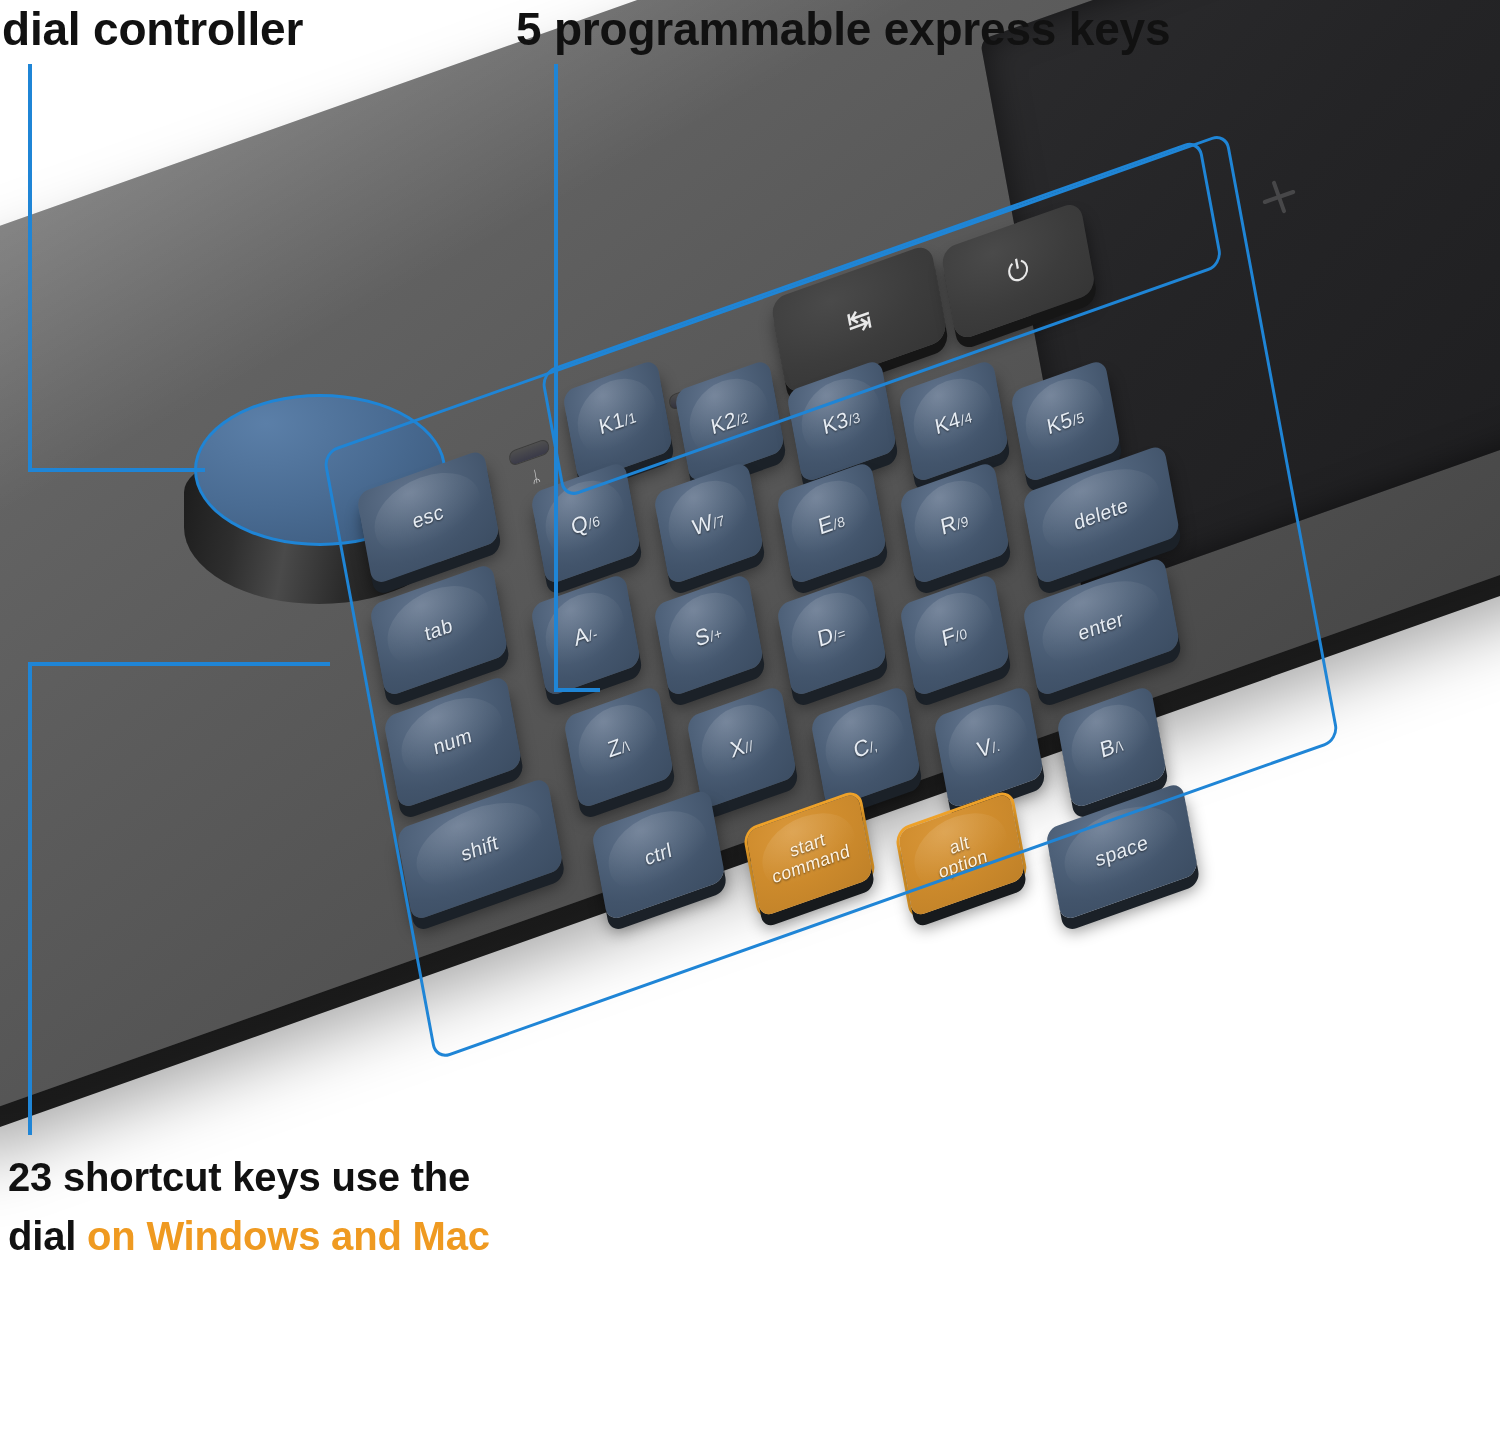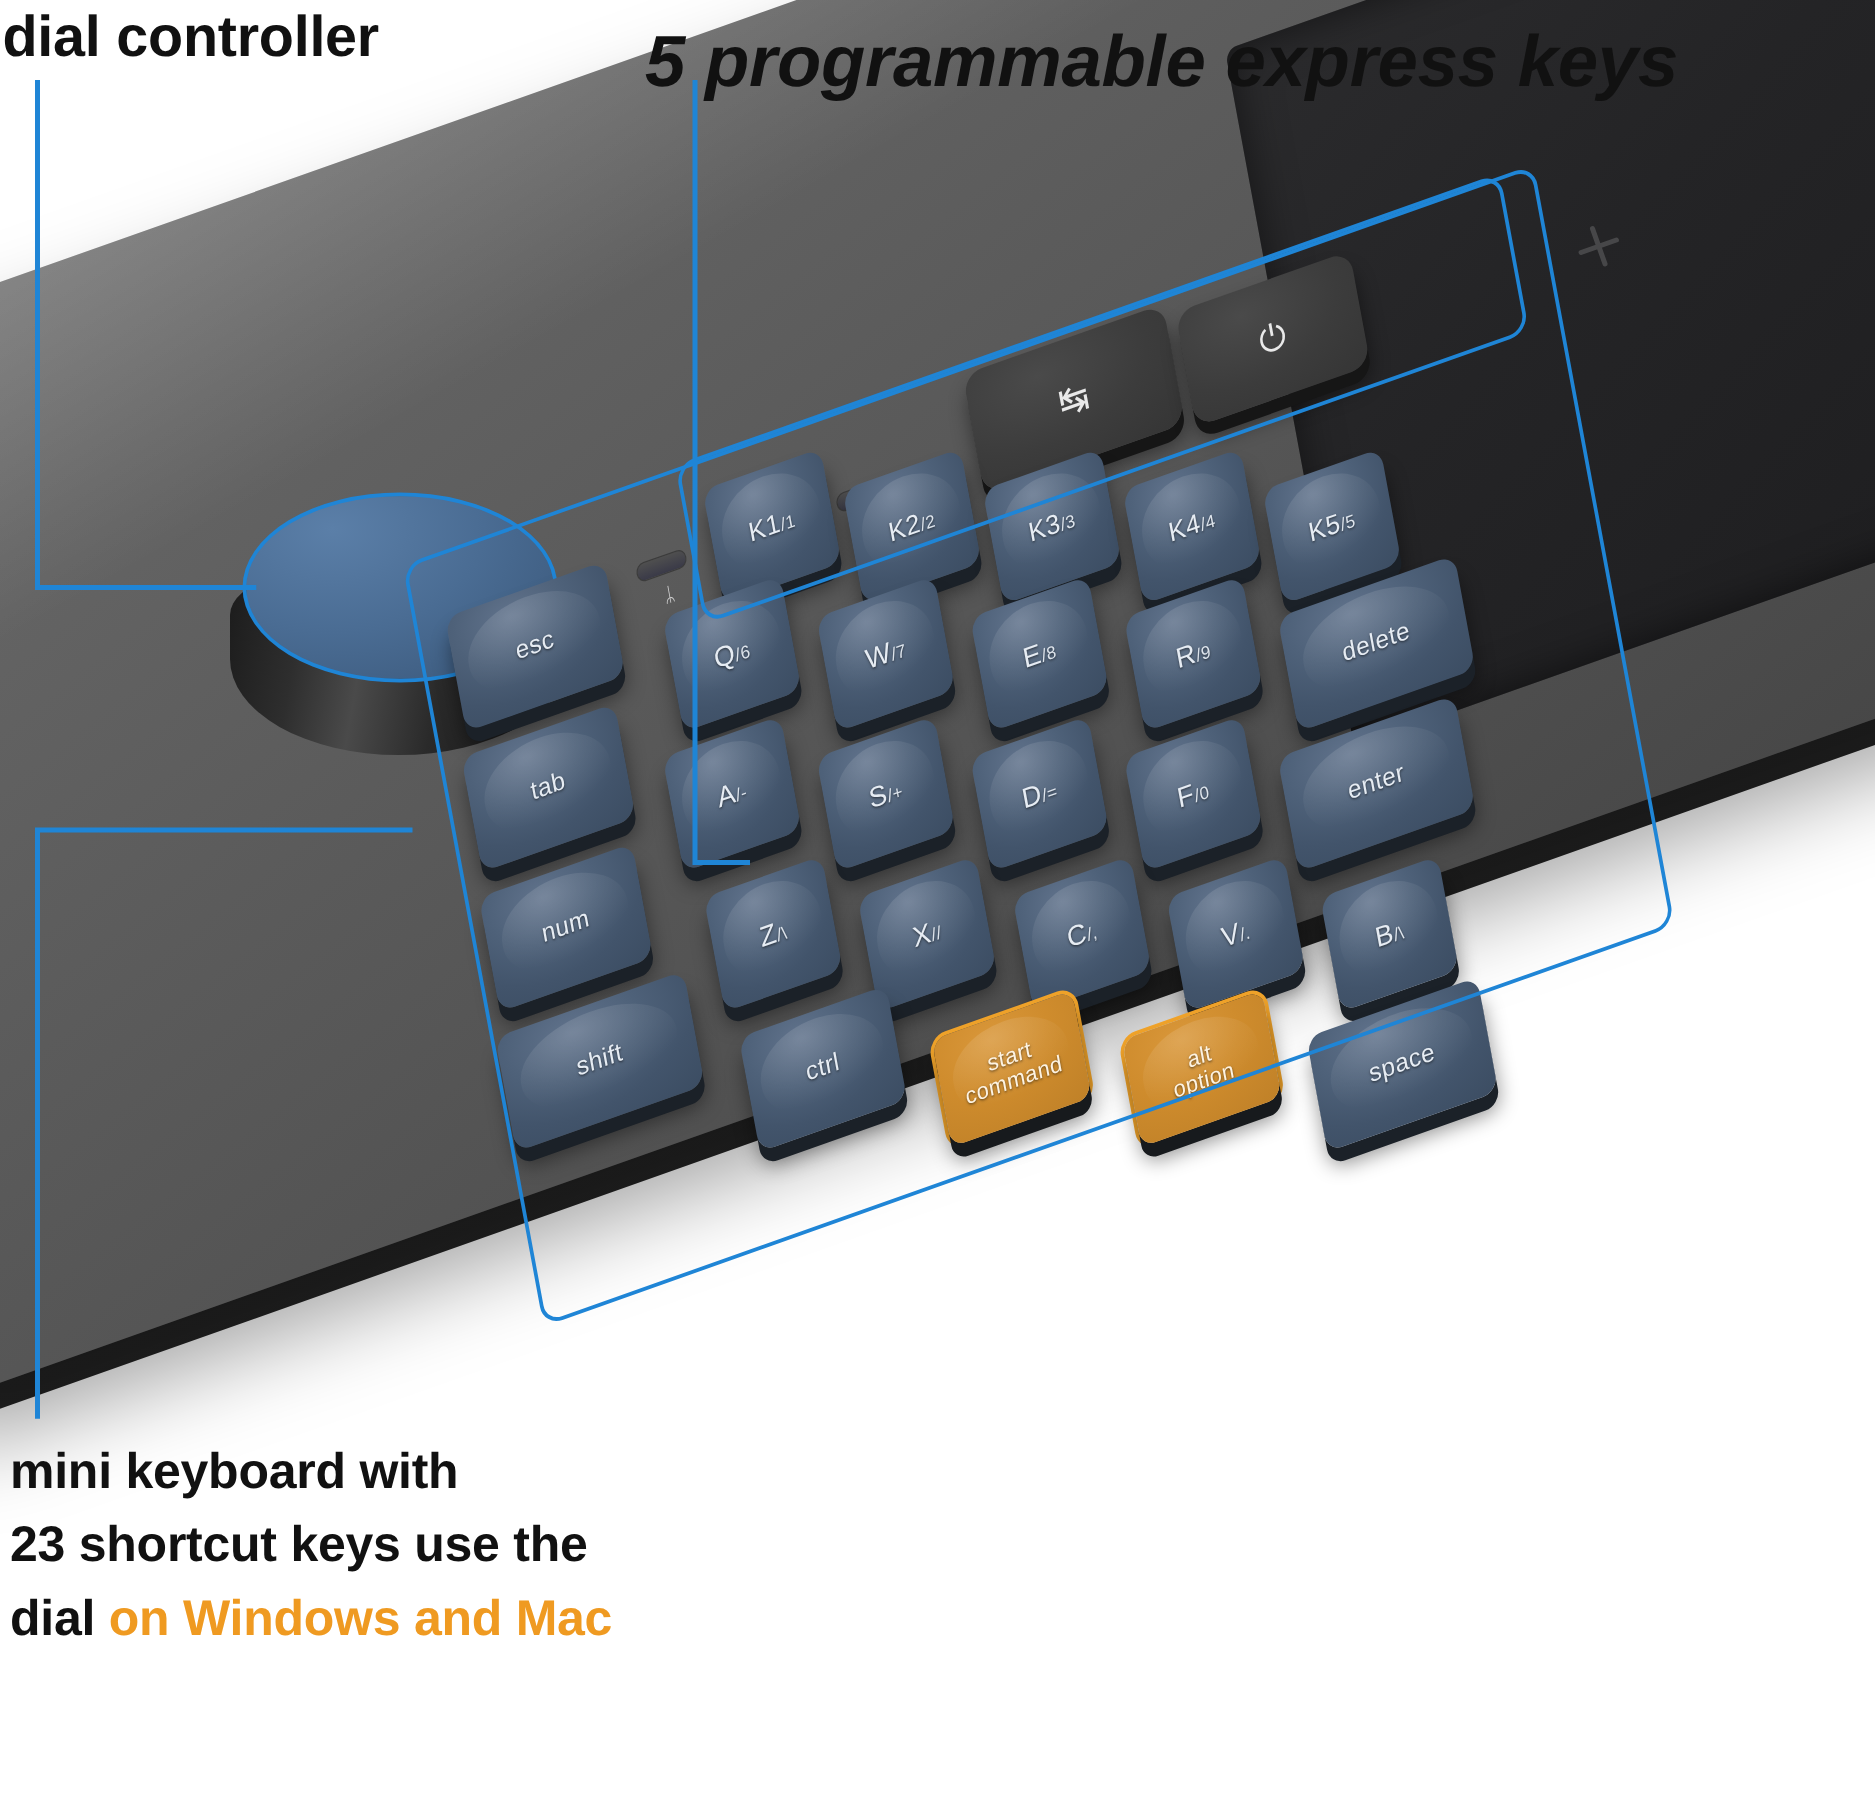--- a/index.html
+++ b/index.html
@@ -180,21 +180,21 @@
   
   .caption{
     position:absolute;
     color:#111111;
     font-weight:700;
     font-family:"Liberation Sans", sans-serif;
     letter-spacing:-.2px;
     white-space:nowrap;
   }
   #cap-dial{left:2px;top:2px;font-size:46px;}
-  #cap-express{left:516px;top:16px;font-size:58px;font-style:italic;}
+  #cap-express{left:516px;top:2px;font-size:46px;}
   #cap-bottom{left:8px;top:1148px;font-size:40px;line-height:1.48;white-space:normal;width:700px;font-weight:700;}
   #cap-bottom .hi{color:#ef9a21;}
 </style>
 </head>
 <body>
 
 <div id="device-stage">
 
   <div class="slab" id="tablet-bevel"></div>
   <div class="slab" id="tablet-body"></div>
@@ -378,16 +378,15 @@
   <g fill="none" stroke="#1f85d6" stroke-width="4" stroke-linejoin="miter">
     <path d="M30 64 L30 470 L205 470"></path>
     <path d="M556 64 L556 690 L600 690"></path>
     <path d="M30 1135 L30 664 L330 664"></path>
   </g>
 </svg>
 
 <div class="caption" id="cap-dial">dial controller</div>
 <div class="caption" id="cap-express">5 programmable express keys</div>
 <div class="caption" id="cap-bottom">
-  <div>mini keyboard with</div>
   <div>23 shortcut keys use the</div>
   <div><span>dial </span><span class="hi">on Windows and Mac</span></div>
 </div>
 
 </body></html>

